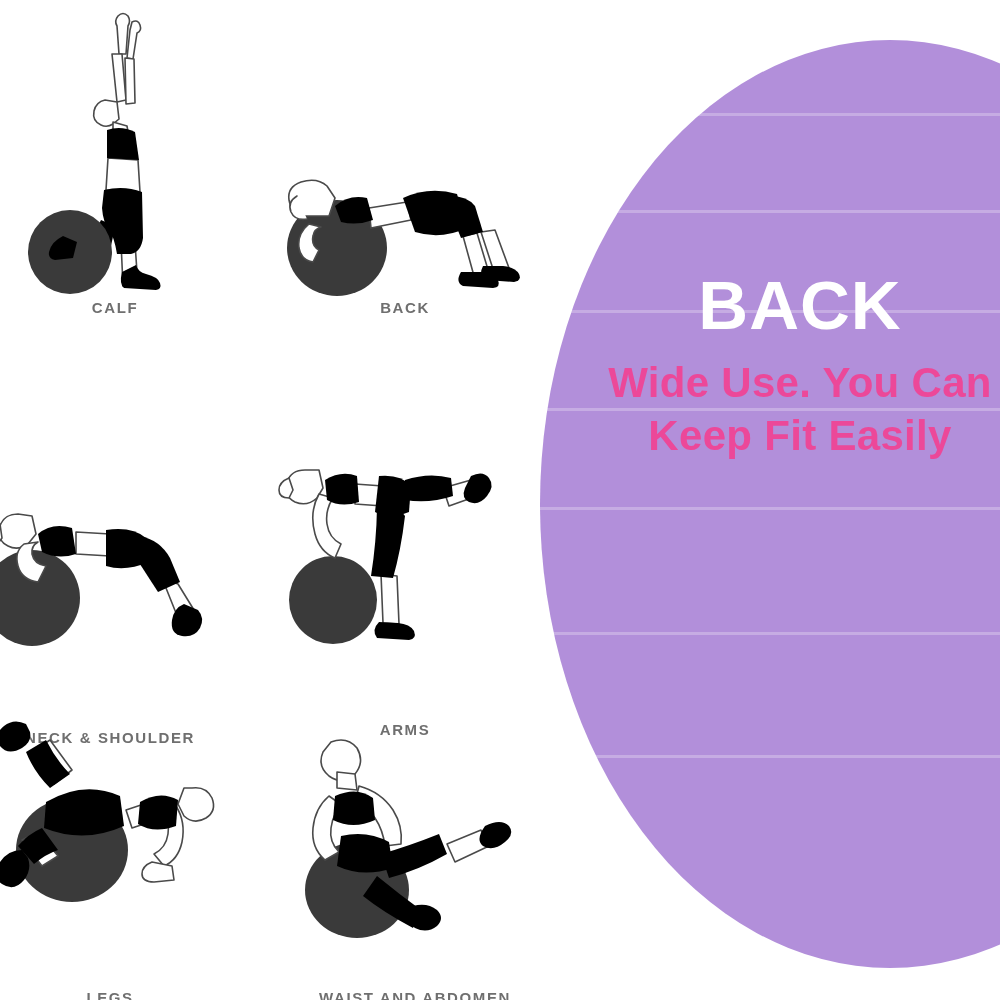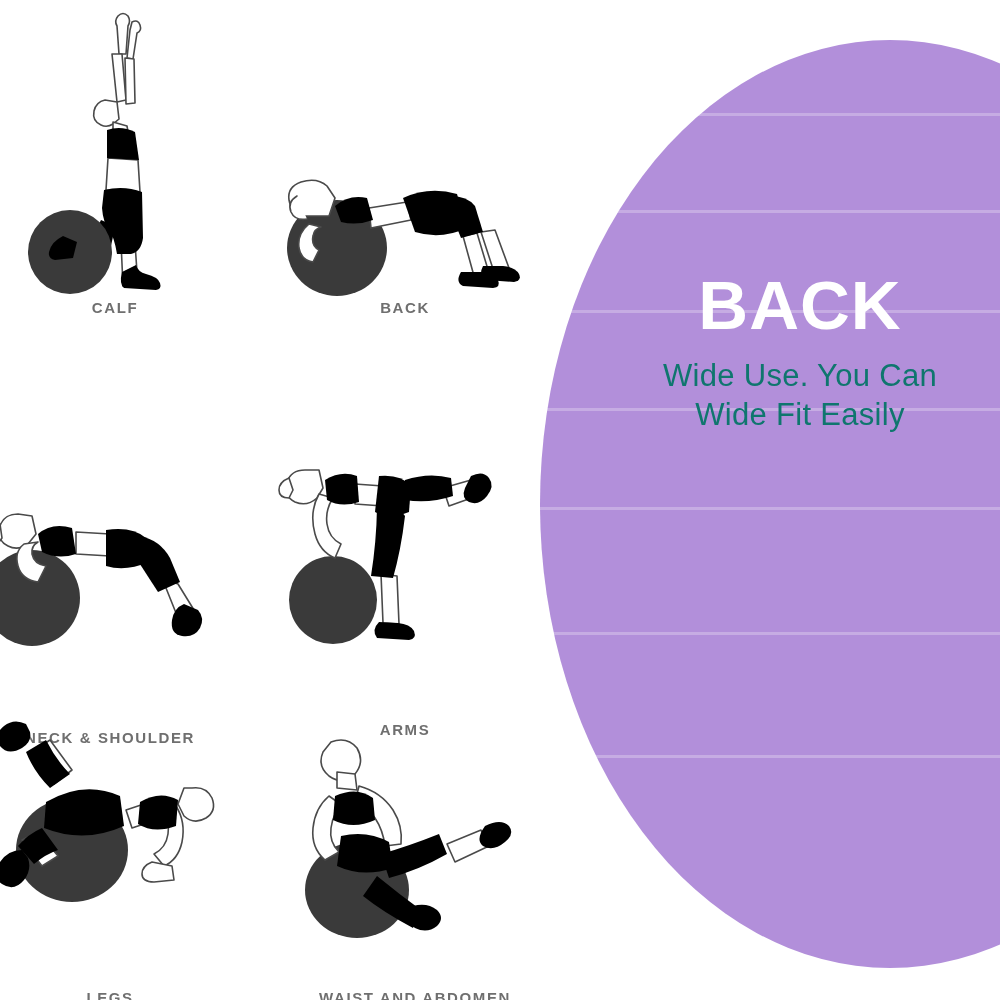--- a/index.html
+++ b/index.html
@@ -51,23 +51,23 @@
     color:#ffffff;
     font-size:69px;
     font-weight:bold;
     line-height:1.03;
     letter-spacing:1px;
     margin:0 0 16px 0;
     white-space:nowrap;
   }
   .title-line:last-of-type{margin-bottom:22px;}
   #subtitle{
-    color:#0f766e;
-    font-size:31px;
-    font-weight:normal;
+    color:#ec4899;
+    font-size:42px;
+    font-weight:bold;
     line-height:1.25;
     letter-spacing:0.3px;
   }
   #subtitle .sub-line{display:block;white-space:nowrap;}
 
   
   .cell{
     position:absolute;
     width:260px;height:320px;
   }
@@ -103,21 +103,21 @@
     <div class="panel-line" style="top:368px;"></div>
     <div class="panel-line" style="top:467px;"></div>
     <div class="panel-line" style="top:592px;"></div>
     <div class="panel-line" style="top:715px;"></div>
   </div>
 
   <div id="headline">
     <div class="title-line">BACK</div>
     <div id="subtitle">
       <span class="sub-line">Wide Use. You Can</span>
-      <span class="sub-line">Wide Fit Easily</span>
+      <span class="sub-line">Keep Fit Easily</span>
     </div>
   </div>
 
   <div class="cell" style="left:-15px; top:10px;">
     <div class="fig">
       <svg viewBox="0 0 260 270" width="260" height="270">
 
         <g stroke="#4a4a4a" stroke-width="1.6" fill="#ffffff" stroke-linejoin="round" stroke-linecap="round">
 
           <path d="M133 6 q5 -5 10 0 q3 5 0 10 l-2 28 l-7 0 l-2 -28 q-3 -5 1 -10 z"></path>

